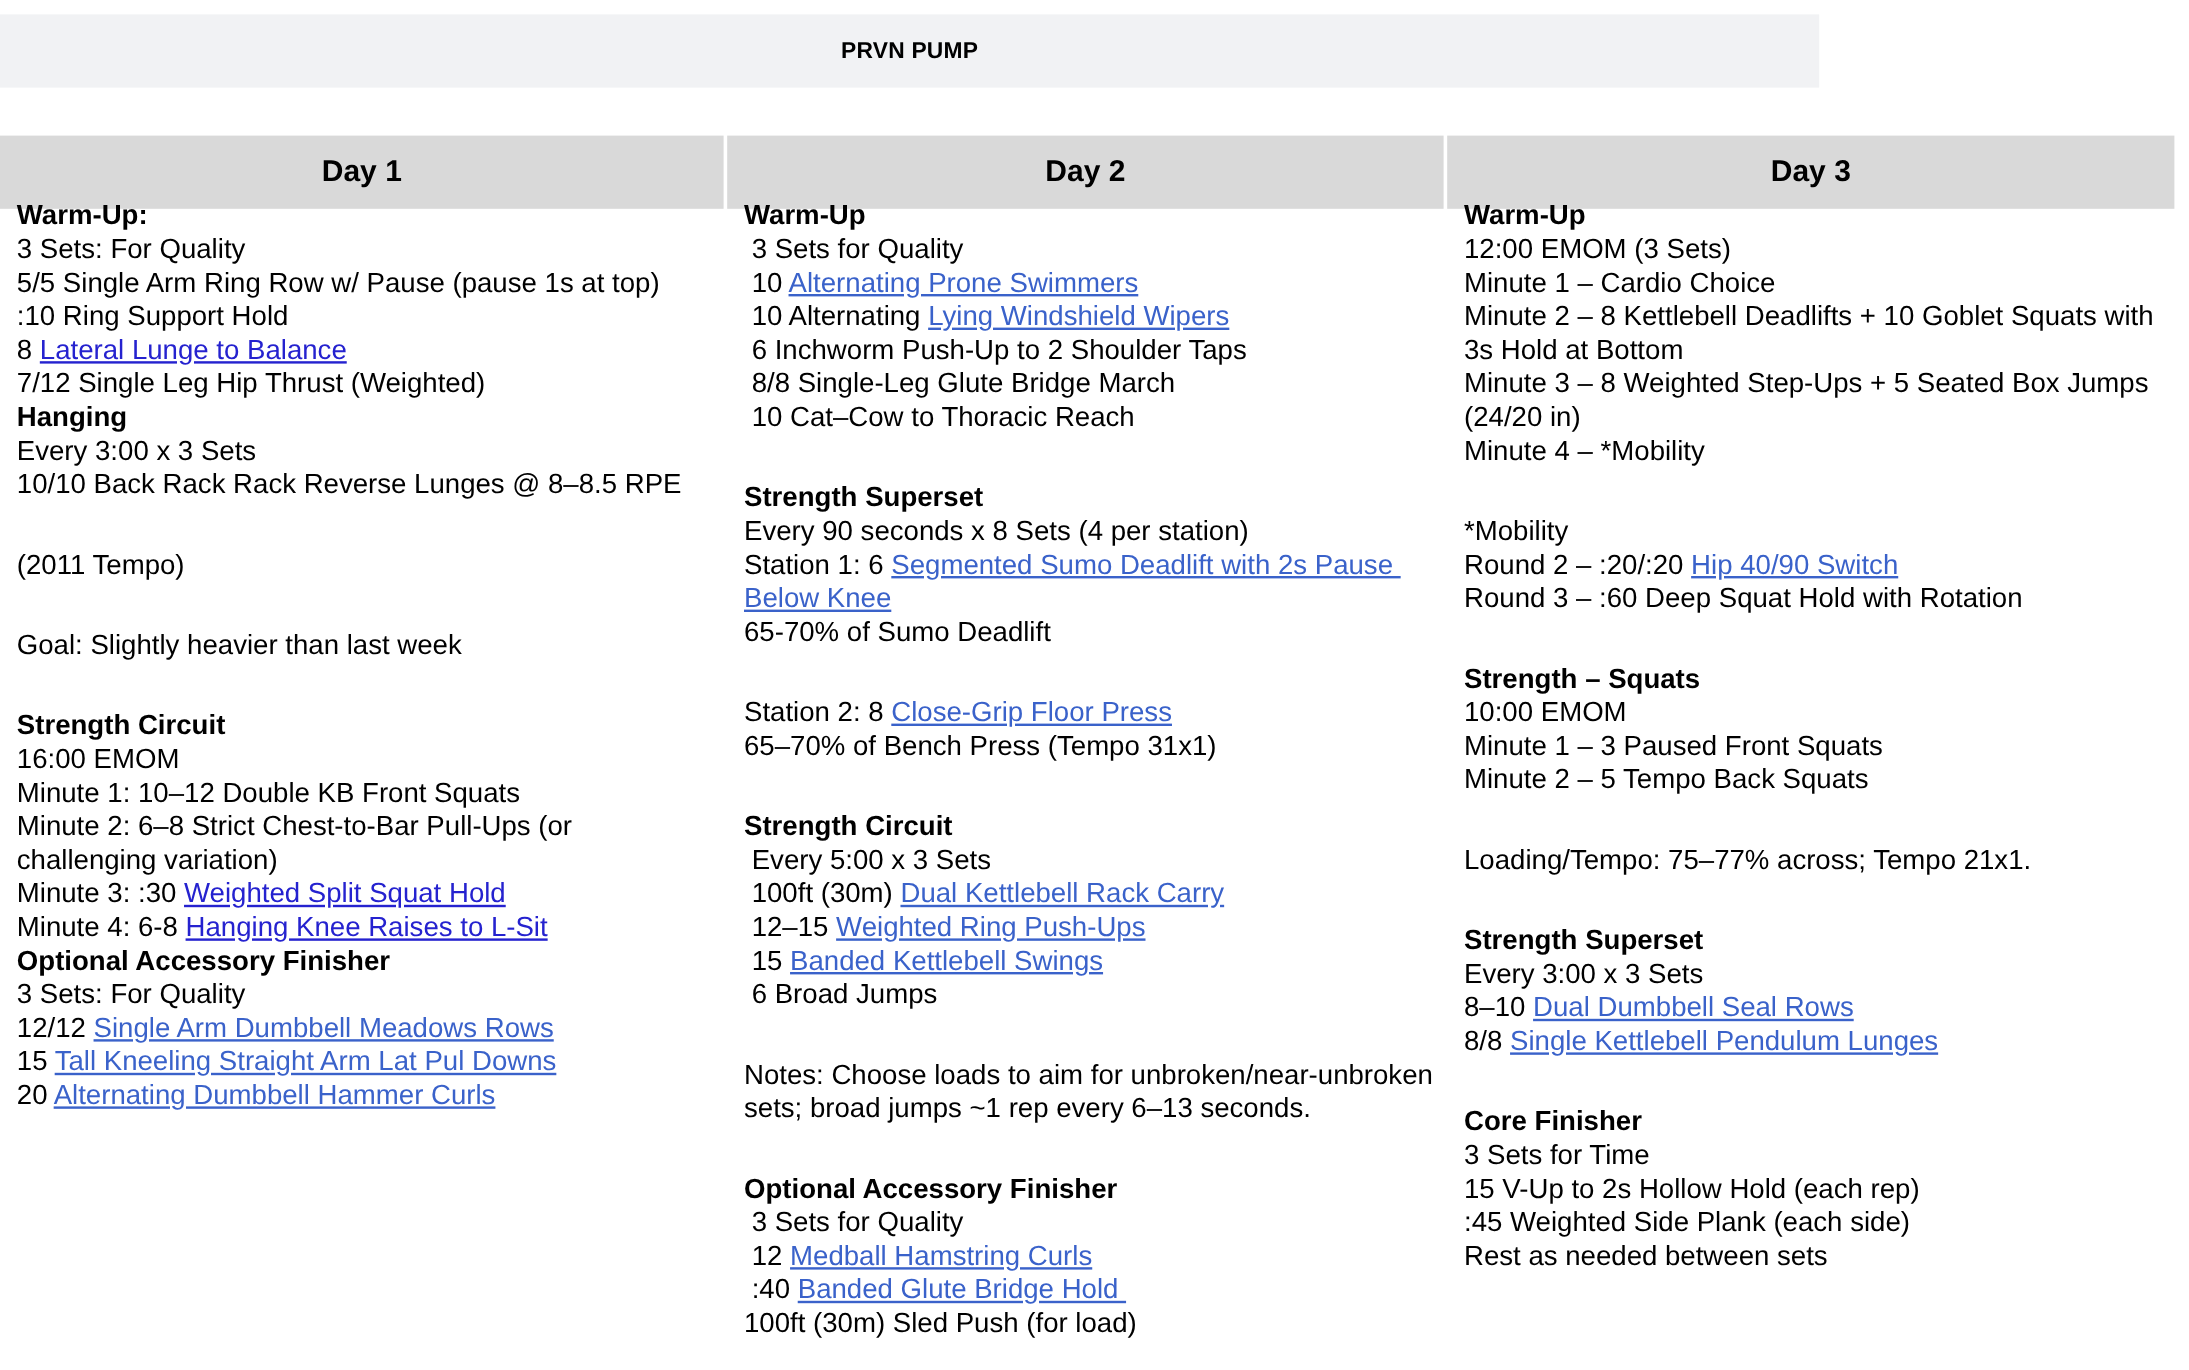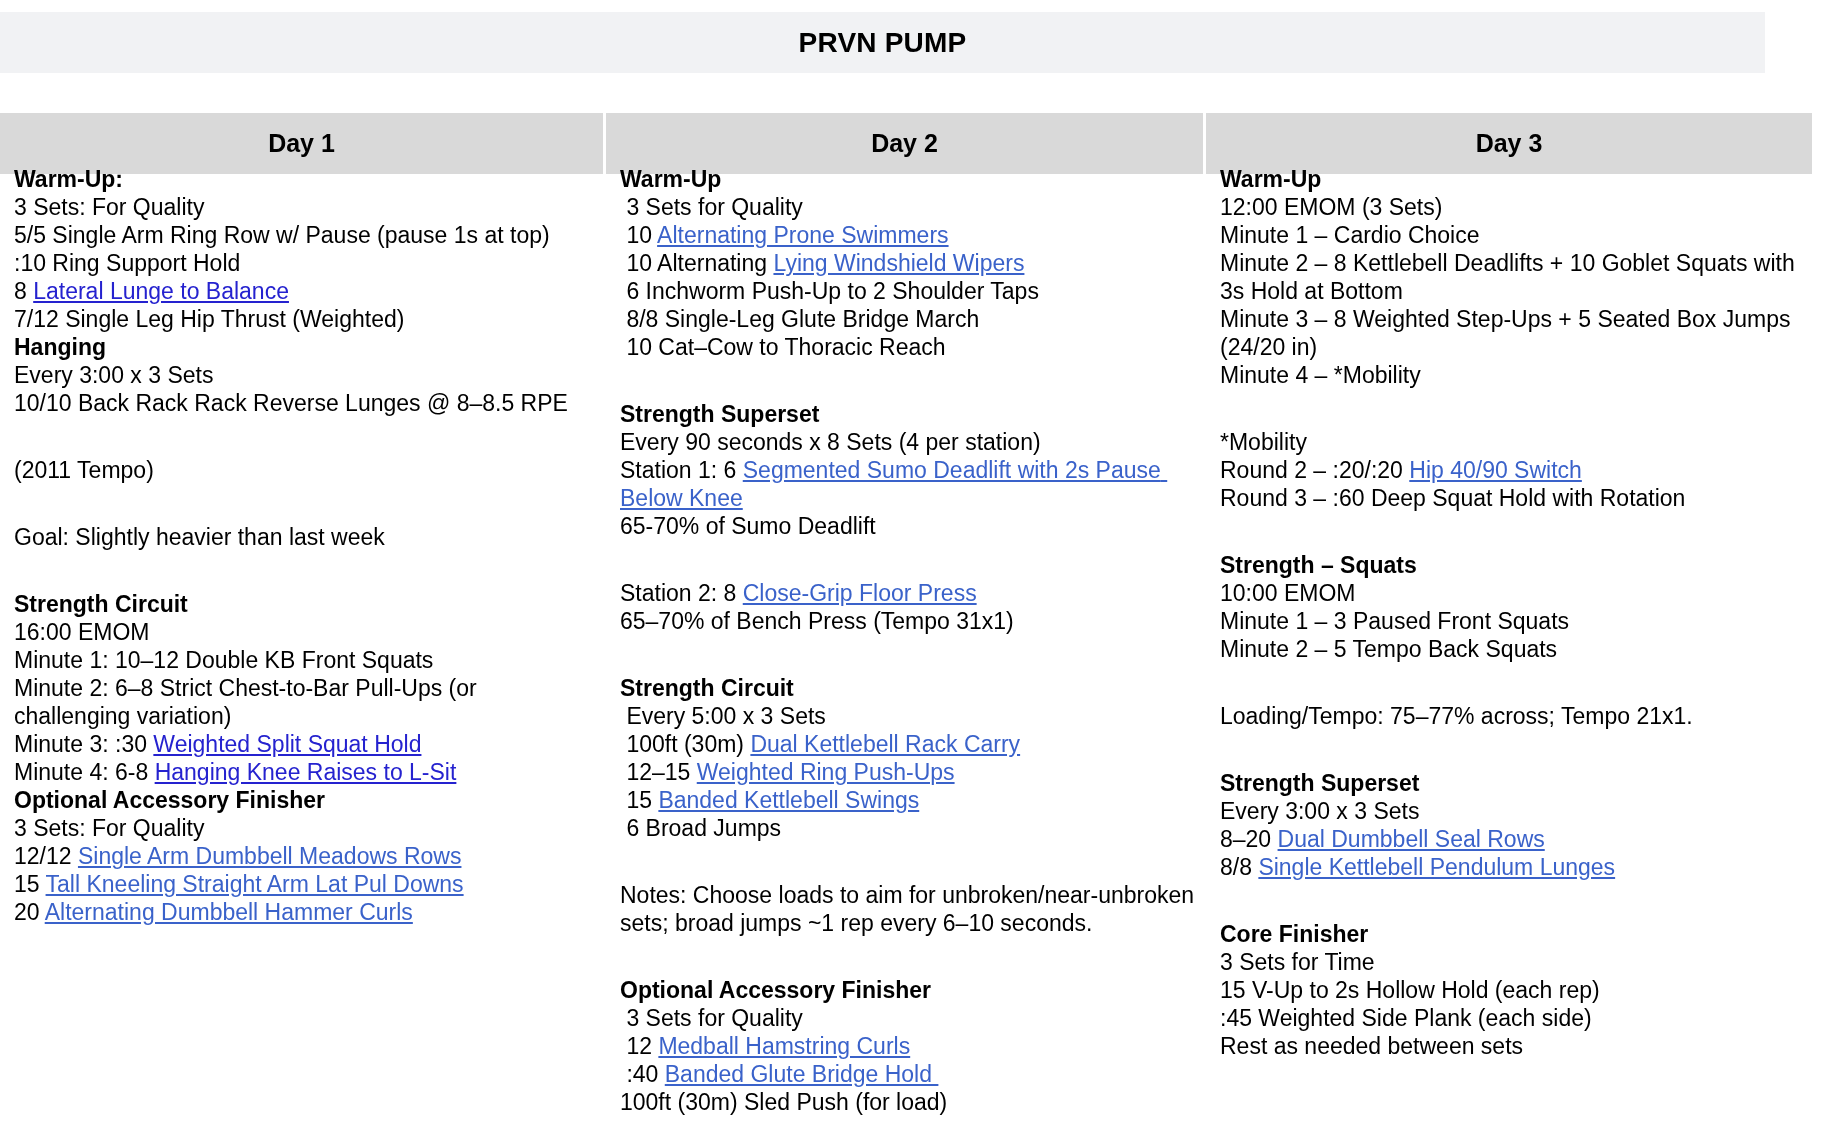--- a/index.html
+++ b/index.html
@@ -2,24 +2,24 @@
 <html style="--band-bg: #f1f2f4; --header-bg: #d9d9d9; --link-deep: #2522cf; --link-std: #3a62ca;"><head>
 <meta charset="utf-8">
 <style>
   html,body{margin:0;padding:0;}
   body{
     width:1824px;height:1142px;overflow:hidden;background:#ffffff;
     font-family:"Liberation Sans",sans-serif;color:#000;
     -webkit-font-smoothing:antialiased;
   }
   .title-bar{
-    position:absolute;left:0;top:12px;width:1765px;height:61px;
+    position:absolute;left:0;top:12px;width:1516px;height:61px;
     background:var(--band-bg);
     display:flex;align-items:center;justify-content:center;
-    font-weight:bold;font-size:28px;letter-spacing:.2px;
+    font-weight:bold;font-size:19px;letter-spacing:.2px;
   }
   .hdr-row{
     position:absolute;left:0;top:73px;width:1812px;
     display:grid;grid-template-columns:603px 597px 606px;column-gap:3px;margin-top:40px;
   }
   .hdr-cell{
     height:61px;background:var(--header-bg);
     display:flex;align-items:center;justify-content:center;
     font-weight:bold;font-size:25px;
   }
@@ -95,21 +95,21 @@
       <div class="line"><span class="">Station 2: 8 </span><a class="lnk std">Close-Grip Floor Press</a></div>
       <div class="line"><span class="">65–70% of Bench Press (Tempo 31x1)</span></div>
       <div class="line blank"></div>
       <div class="line"><span class="b">Strength Circuit</span></div>
       <div class="line"><span class=""> Every 5:00 x 3 Sets</span></div>
       <div class="line"><span class=""> 100ft (30m) </span><a class="lnk std">Dual Kettlebell Rack Carry</a></div>
       <div class="line"><span class=""> 12–15 </span><a class="lnk std">Weighted Ring Push-Ups</a></div>
       <div class="line"><span class=""> 15 </span><a class="lnk std">Banded Kettlebell Swings</a></div>
       <div class="line"><span class=""> 6 Broad Jumps</span></div>
       <div class="line blank"></div>
-      <div class="line"><span class="">Notes: Choose loads to aim for unbroken/near-unbroken sets; broad jumps ~1 rep every 6–10 seconds.</span></div>
+      <div class="line"><span class="">Notes: Choose loads to aim for unbroken/near-unbroken sets; broad jumps ~1 rep every 6–13 seconds.</span></div>
       <div class="line blank"></div>
       <div class="line"><span class="b">Optional Accessory Finisher</span></div>
       <div class="line"><span class=""> 3 Sets for Quality</span></div>
       <div class="line"><span class=""> 12 </span><a class="lnk std">Medball Hamstring Curls</a></div>
       <div class="line"><span class=""> :40 </span><a class="lnk std">Banded Glute Bridge Hold </a></div>
       <div class="line"><span class="">100ft (30m) Sled Push (for load)</span></div>
     </div>
   <div class="col">
       <div class="line"><span class="b">Warm-Up</span></div>
       <div class="line"><span class="">12:00 EMOM (3 Sets)</span></div>
@@ -124,21 +124,21 @@
       <div class="line blank"></div>
       <div class="line"><span class="b">Strength – Squats</span></div>
       <div class="line"><span class="">10:00 EMOM</span></div>
       <div class="line"><span class="">Minute 1 – 3 Paused Front Squats</span></div>
       <div class="line"><span class="">Minute 2 – 5 Tempo Back Squats</span></div>
       <div class="line blank"></div>
       <div class="line"><span class="">Loading/Tempo: 75–77% across; Tempo 21x1.</span></div>
       <div class="line blank"></div>
       <div class="line"><span class="b">Strength Superset</span></div>
       <div class="line"><span class="">Every 3:00 x 3 Sets</span></div>
-      <div class="line"><span class="">8–20 </span><a class="lnk std">Dual Dumbbell Seal Rows</a></div>
+      <div class="line"><span class="">8–10 </span><a class="lnk std">Dual Dumbbell Seal Rows</a></div>
       <div class="line"><span class="">8/8 </span><a class="lnk std">Single Kettlebell Pendulum Lunges</a></div>
       <div class="line blank"></div>
       <div class="line"><span class="b">Core Finisher</span></div>
       <div class="line"><span class="">3 Sets for Time</span></div>
       <div class="line"><span class="">15 V-Up to 2s Hollow Hold (each rep)</span></div>
       <div class="line"><span class="">:45 Weighted Side Plank (each side)</span></div>
       <div class="line"><span class="">Rest as needed between sets</span></div>
     </div>
 </div>
 

